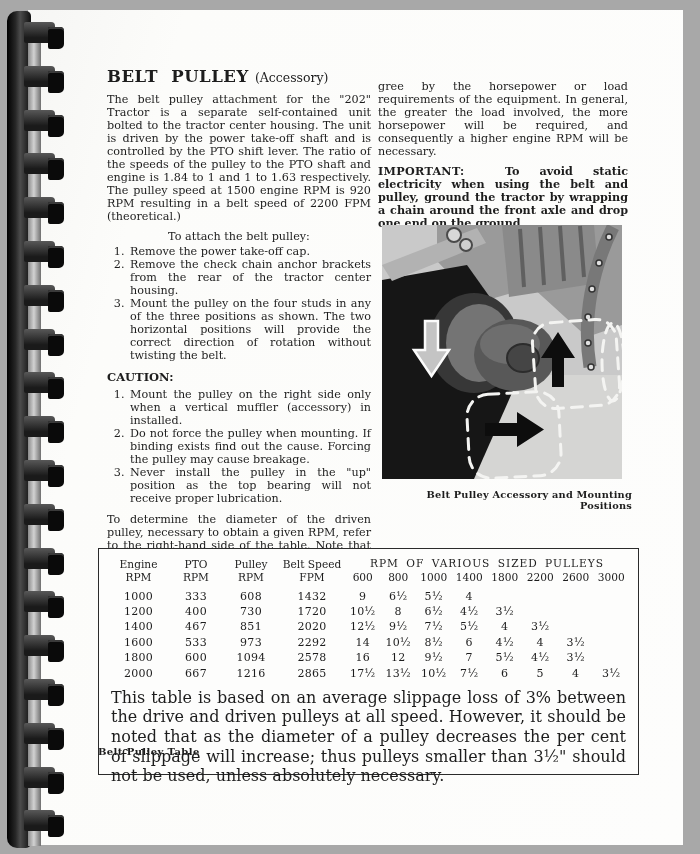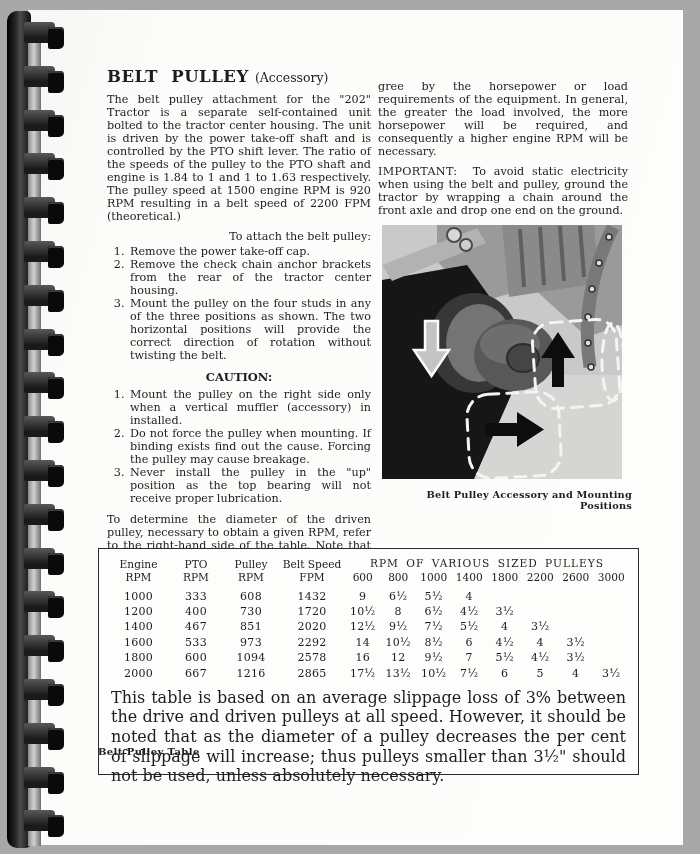--- a/index.html
+++ b/index.html
@@ -59,28 +59,28 @@
 
   
   .col-left  { position: absolute; left: 79px;  top: 57px; width: 264px; }
   .col-right { position: absolute; left: 350px; top: 70px; width: 250px; }
 
   h1 { font-size: 16.5px; font-weight: bold; letter-spacing: 0.5px; margin-bottom: 7px; }
   h1 .title-main { word-spacing: 7px; }
   h1 .title-suffix { font-size: 12.5px; font-weight: normal; letter-spacing: 0; }
 
   p { font-size: 11.2px; line-height: 1.16; text-align: justify; margin-bottom: 7px; }
-  .intro { margin-bottom: 1px; text-align: right; }
+  .intro { margin-bottom: 1px; text-align: center; }
 
   ol { margin: 2px 0 8px 0; padding-left: 21px; }
   ol li { font-size: 11.2px; line-height: 1.16; text-align: justify; padding-left: 2px; }
-  .caution-label { font-size: 11.5px; font-weight: bold; margin: 8px 0 4px 0; text-align: center; }
+  .caution-label { font-size: 11.5px; font-weight: bold; margin: 8px 0 4px 0; }
   .caution-list li { font-weight: normal; }
 
-  .important p { font-weight: normal; }
+  .important p { font-weight: bold; }
   .important .imp-label { letter-spacing: 0.3px; }
 
   
   .photo-frame {
     position: absolute; left: 354px; top: 215px;
     width: 240px; height: 254px;
     background: #c9c9c9;
   }
   .photo-frame svg { display: block; }
   .photo-caption {

